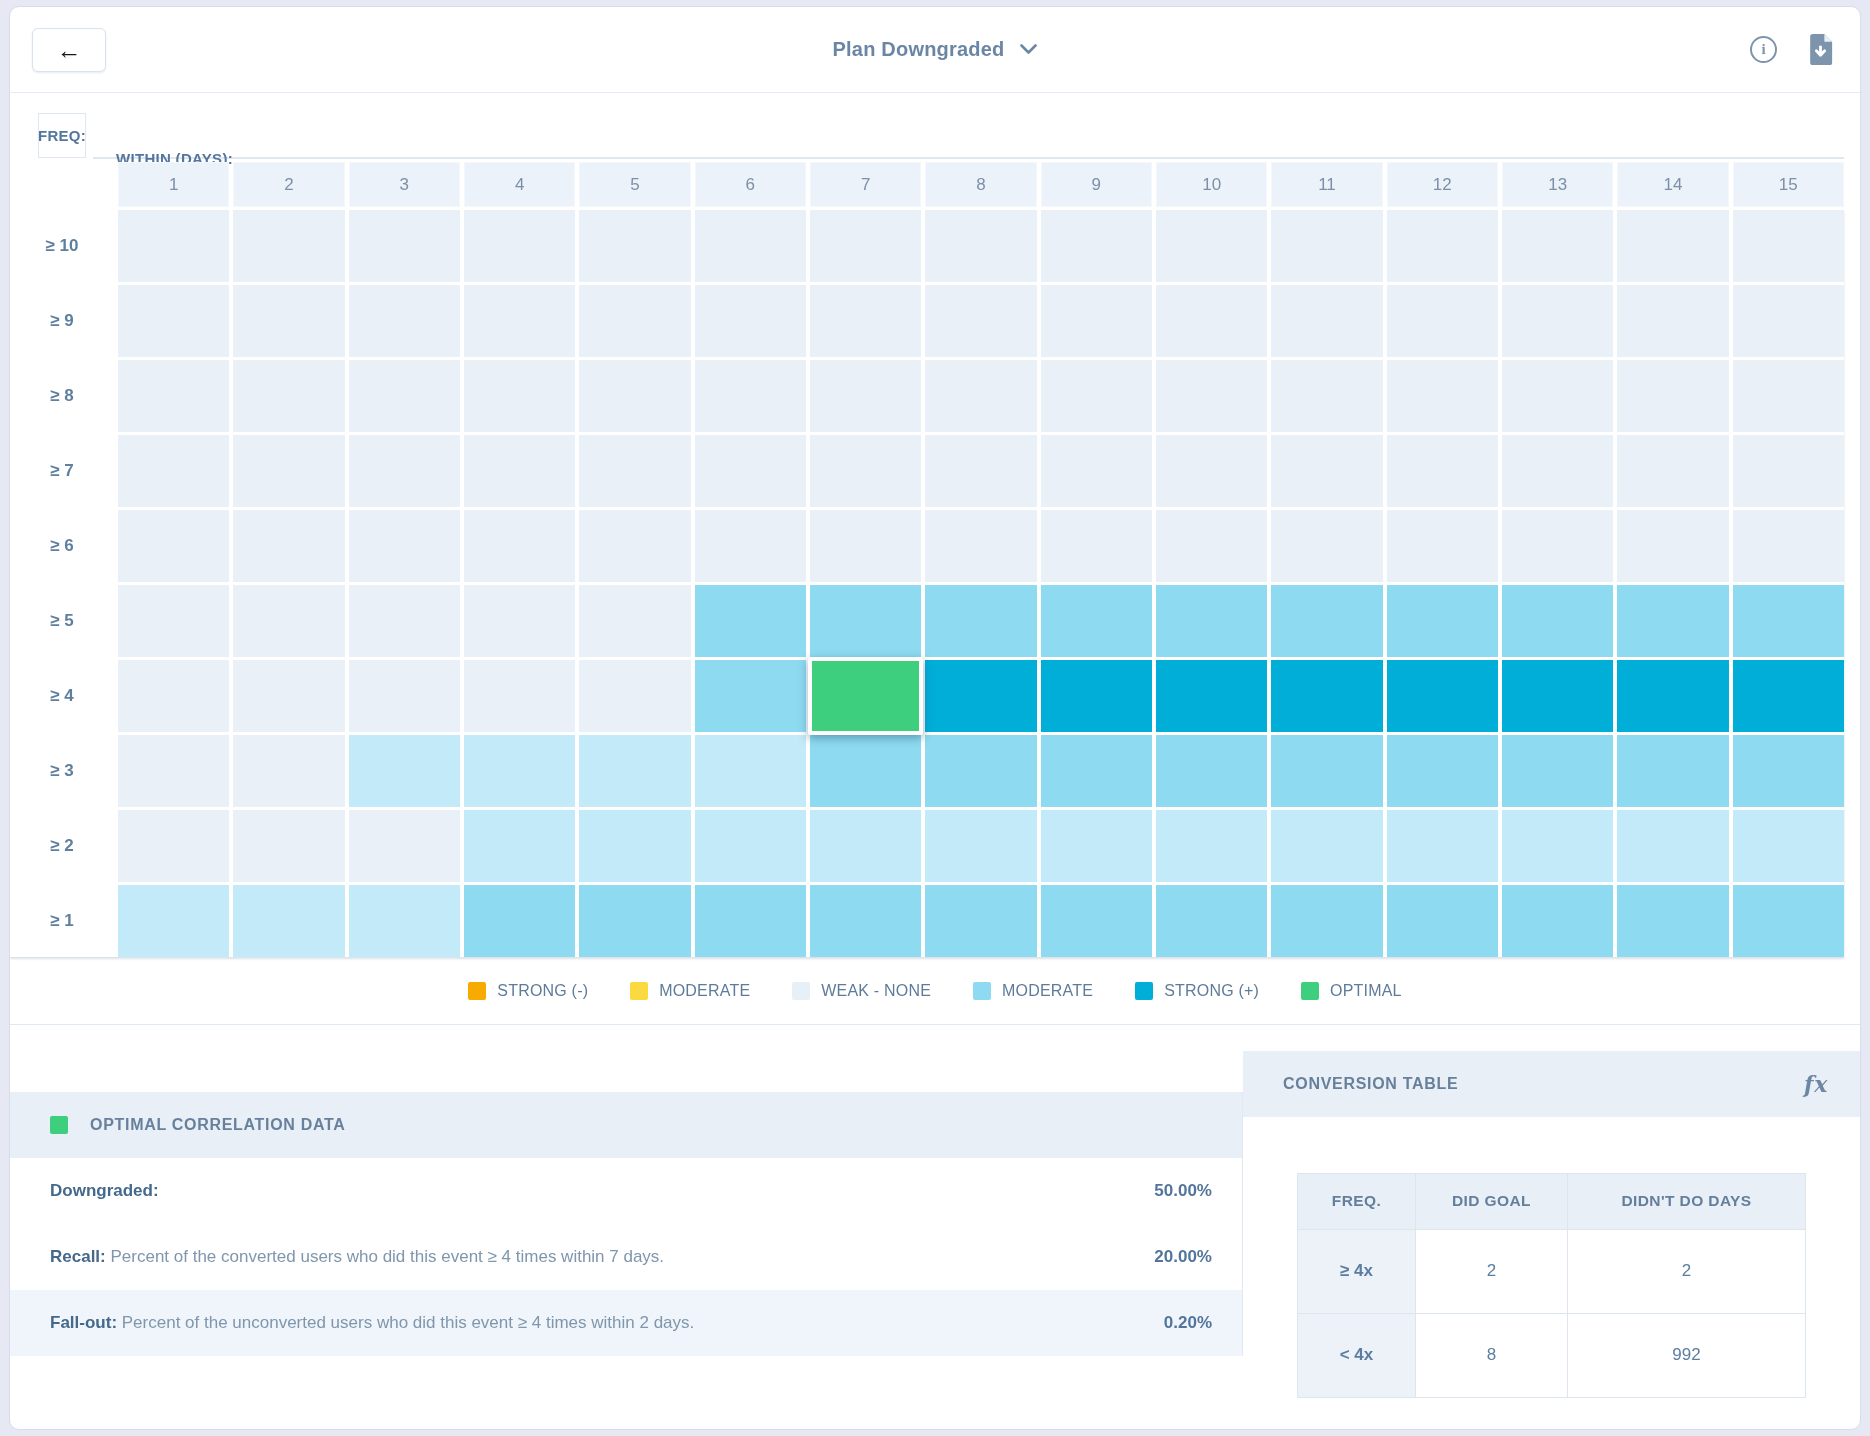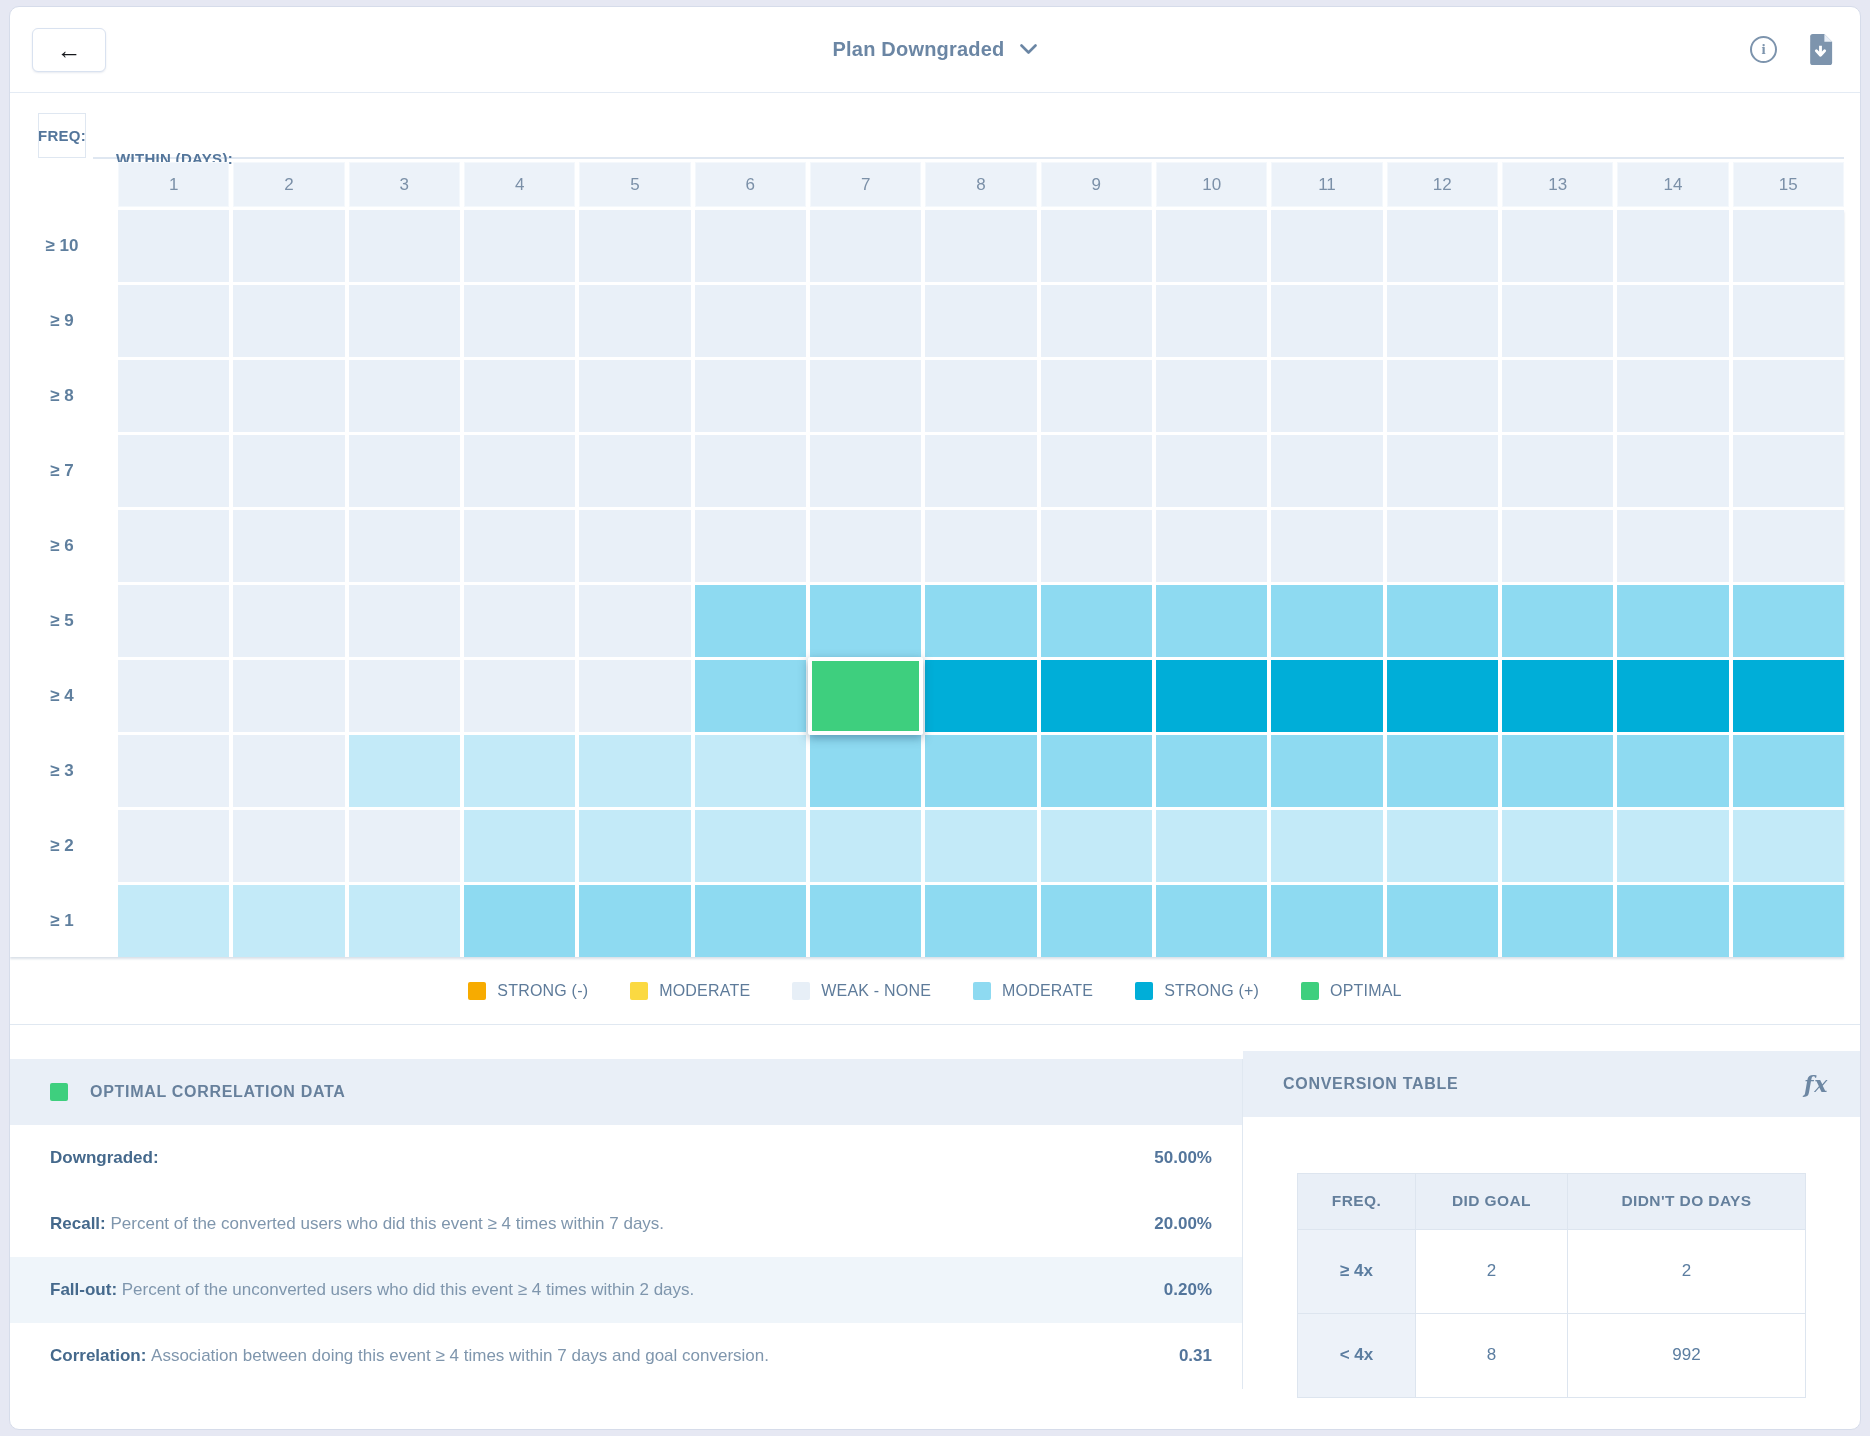--- a/index.html
+++ b/index.html
@@ -362,25 +362,20 @@
           </div>
           <div class="mrow">
             <span class="mlabel">Recall: </span>
             <span class="mdesc">Percent of the converted users who did this event ≥ 4 times within 7 days.</span>
             <span class="mval">20.00%</span>
           </div>
           <div class="mrow alt">
             <span class="mlabel">Fall-out: </span>
             <span class="mdesc">Percent of the unconverted users who did this event ≥ 4 times within 2 days.</span>
             <span class="mval">0.20%</span>
-          </div>
-          <div class="mrow">
-            <span class="mlabel">Correlation: </span>
-            <span class="mdesc">Association between doing this event ≥ 4 times within 7 days and goal conversion.</span>
-            <span class="mval">0.31</span>
           </div>
         </div>
     </div>
     <div class="rp">
       <div class="band">
         <span>CONVERSION TABLE</span>
         <span class="fx">fx</span>
       </div>
       <table class="ctable">
         <thead>

